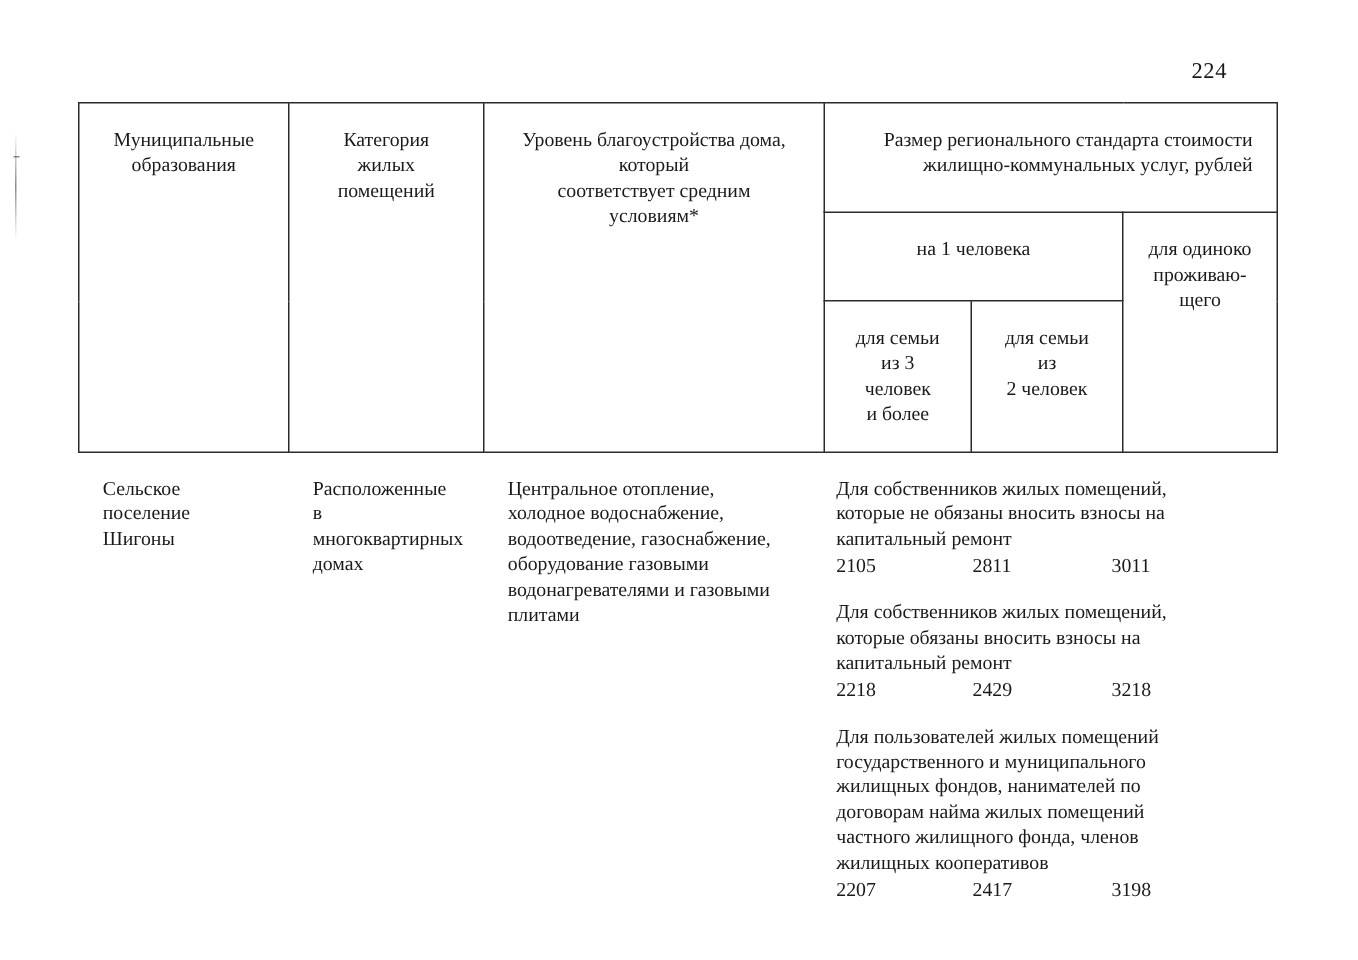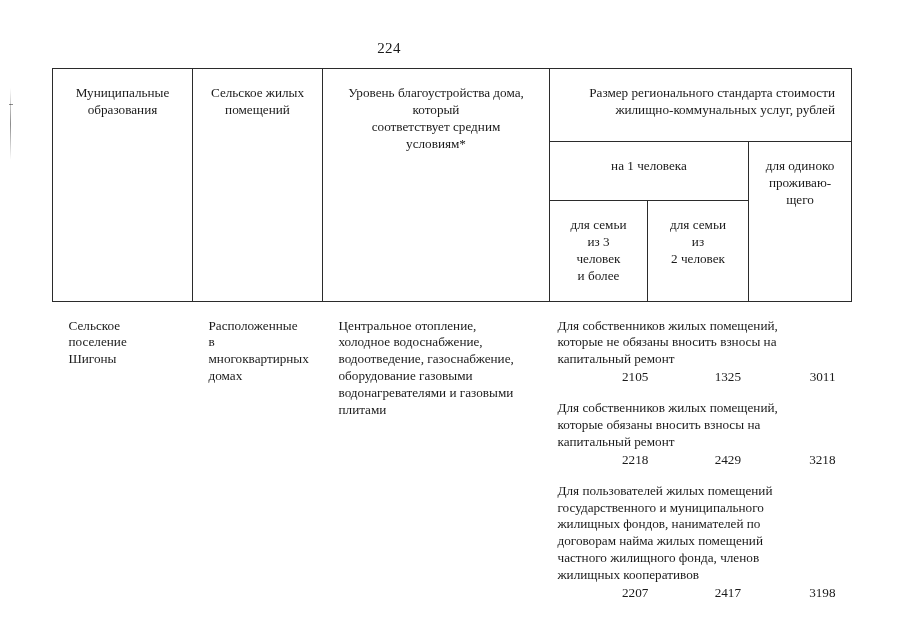--- a/index.html
+++ b/index.html
@@ -32,23 +32,24 @@
     width: 4px;
     height: 1px;
     background: rgba(0,0,0,0.45);
   }
 
   .page-number {
     position: absolute;
     top: 40px;
     left: 0;
     width: 778px;
-    text-align: center;
+    text-align: right;
     font-size: 15px;
     letter-spacing: 0.4px;
+    padding-left: 40px;
   }
 
   .doc-table {
     position: absolute;
     left: 52px;
     top: 68px;
     width: 799px;
     border-collapse: collapse;
     table-layout: fixed;
   }
@@ -108,21 +109,21 @@
 
   .group { margin-bottom: 14px; }
   .group:last-child { margin-bottom: 0; }
   .group-title { white-space: pre-wrap; }
 
   .values {
     display: flex;
     margin-top: 1px;
   }
   .values .v {
-    text-align: right;
+    text-align: left;
   }
   .v1 { width: 98px; }
   .v2 { width: 100px; }
   .v3 { width: 102px; }
 </style>
 </head>
 <body>
 
 <div class="scan-edge"></div>
 <div class="scan-tick"></div>
@@ -136,21 +137,21 @@
     <col style="width:227px">
     <col style="width:98px">
     <col style="width:101px">
     <col style="width:103px">
   </colgroup>
 
   <tbody>
       <tr>
     <td class="hd hd-tall" rowspan="3" style="white-space:pre-line;">Муниципальные
 образования</td>
-    <td class="hd hd-tall" rowspan="3" style="white-space:pre-line;">Сельское жилых
+    <td class="hd hd-tall" rowspan="3" style="white-space:pre-line;">Категория жилых
 помещений</td>
     <td class="hd hd-tall" rowspan="3" style="white-space:pre-line;">Уровень благоустройства дома,
 который
 соответствует средним
 условиям*</td>
     <td class="hd hd-money-top" colspan="3" style="white-space:pre-line;">Размер регионального стандарта стоимости
 жилищно-коммунальных услуг, рублей</td>
   </tr>
 
   <tr>
@@ -181,21 +182,21 @@
 водонагревателями и газовыми
 плитами</td>
     <td class="bd no-left no-right" colspan="3" style="border-left:none; border-right:none; padding-left:8px;">
 
       <div class="group">
         <div class="group-title" style="white-space:pre-line;">Для собственников жилых помещений,
 которые не обязаны вносить взносы на
 капитальный ремонт</div>
         <div class="values">
           <div class="v v1">2105</div>
-          <div class="v v2">1325</div>
+          <div class="v v2">2811</div>
           <div class="v v3">3011</div>
         </div>
       </div>
 
       <div class="group">
         <div class="group-title" style="white-space:pre-line;">Для собственников  жилых помещений,
 которые обязаны вносить взносы на
 капитальный ремонт</div>
         <div class="values">
           <div class="v v1">2218</div>

